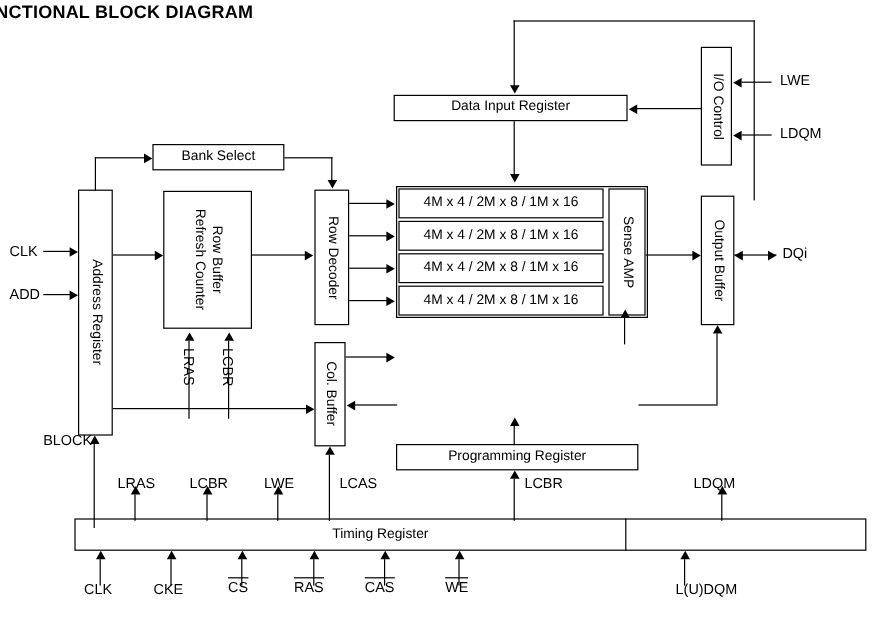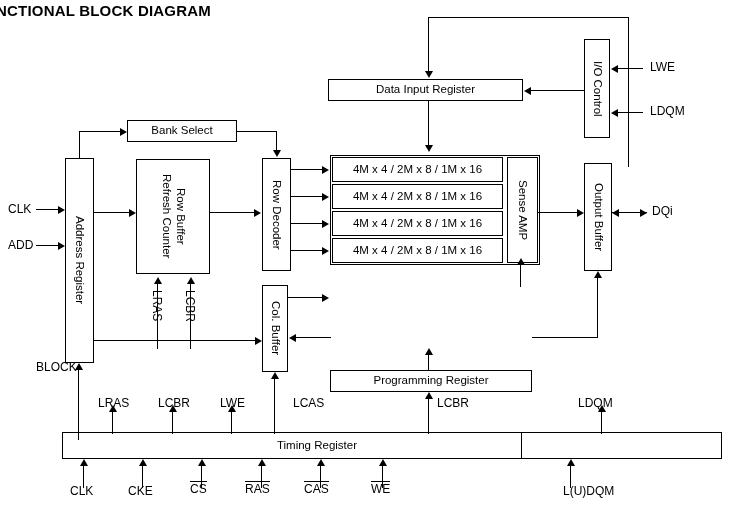--- a/index.html
+++ b/index.html
@@ -230,21 +230,21 @@
   <div class="sigv" style="left:150px;top:290px;">LRAS</div>
   <div class="sigv" style="left:183px;top:290px;">LCBR</div>
 
   <div class="sig" style="left:650px;top:60px;">LWE</div>
   <div class="sig" style="left:650px;top:104px;">LDQM</div>
   <div class="sig" style="left:652px;top:204px;">DQi</div>
 
   <div class="sig" style="left:98px;top:396px;">LRAS</div>
   <div class="sig" style="left:158px;top:396px;">LCBR</div>
   <div class="sig" style="left:220px;top:396px;">LWE</div>
-  <div class="sig" style="left:293px;top:396px;">LCAS</div>
+  <div class="sig" style="left:283px;top:396px;">LCAS</div>
   <div class="sig" style="left:437px;top:396px;">LCBR</div>
   <div class="sig" style="left:578px;top:396px;">LDQM</div>
 
   <div class="sig" style="left:70px;top:484px;">CLK</div>
   <div class="sig" style="left:128px;top:484px;">CKE</div>
   <div class="sig ov" style="left:190px;top:481px;">
     <span class="bar"></span>
     <span>CS</span>
   </div>
   <div class="sig ov" style="left:245px;top:481px;">

